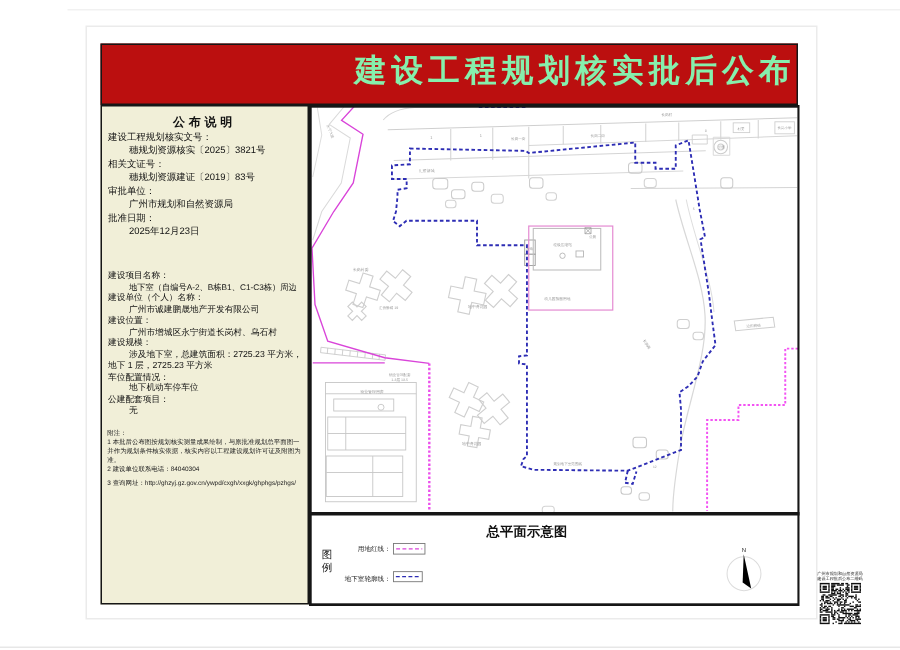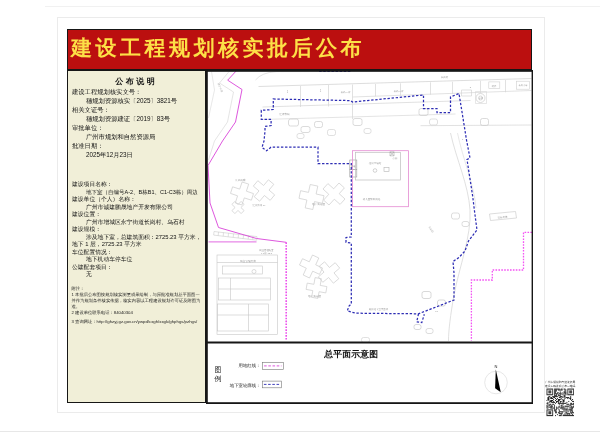--- a/index.html
+++ b/index.html
@@ -7,21 +7,21 @@
 </style></head>
 <body>
 
 <div class="abs" style="left:57px;top:17px;width:486px;height:394px;border:1px solid #ebebeb;"></div>
 
 <div class="abs" style="left:45px;top:6px;width:555px;height:0;border-top:1px solid #f1f1f1;"></div>
 
 <div class="abs" style="left:0px;top:431px;width:600px;height:0;border-top:1px solid #e7e7e7;"></div>
 
 <div class="abs" style="left:67px;top:29px;width:462.5px;height:38.5px;background:#bb0f0f;border:1.6px solid #161616;
-color:#fde047;font-weight:bold;font-size:21px;letter-spacing:3.5px;text-align:left;line-height:35px;text-indent:3px;">建设工程规划核实批后公布</div>
+color:#86efac;font-weight:bold;font-size:21px;letter-spacing:3.5px;text-align:right;line-height:35px;text-indent:3px;">建设工程规划核实批后公布</div>
 
 <div class="abs" style="left:67px;top:70px;width:136.7px;height:330.5px;background:#f1efd8;border:1.6px solid #161616;color:#111;overflow:hidden;">
 
   <div style="text-align:center;font-weight:bold;font-size:8px;letter-spacing:2.5px;margin-top:4.8px;">公布说明</div>
 
   <div class="abs" style="left:4px;top:17.2px;width:130px;font-size:6.3px;line-height:8.9px;">
     建设工程规划核实文号：<br>
     <span style="padding-left:14px;">穗规划资源核实〔2025〕3821号</span><br>
     相关文证号：<br>
     <span style="padding-left:14px;">穗规划资源建证〔2019〕83号</span><br>

